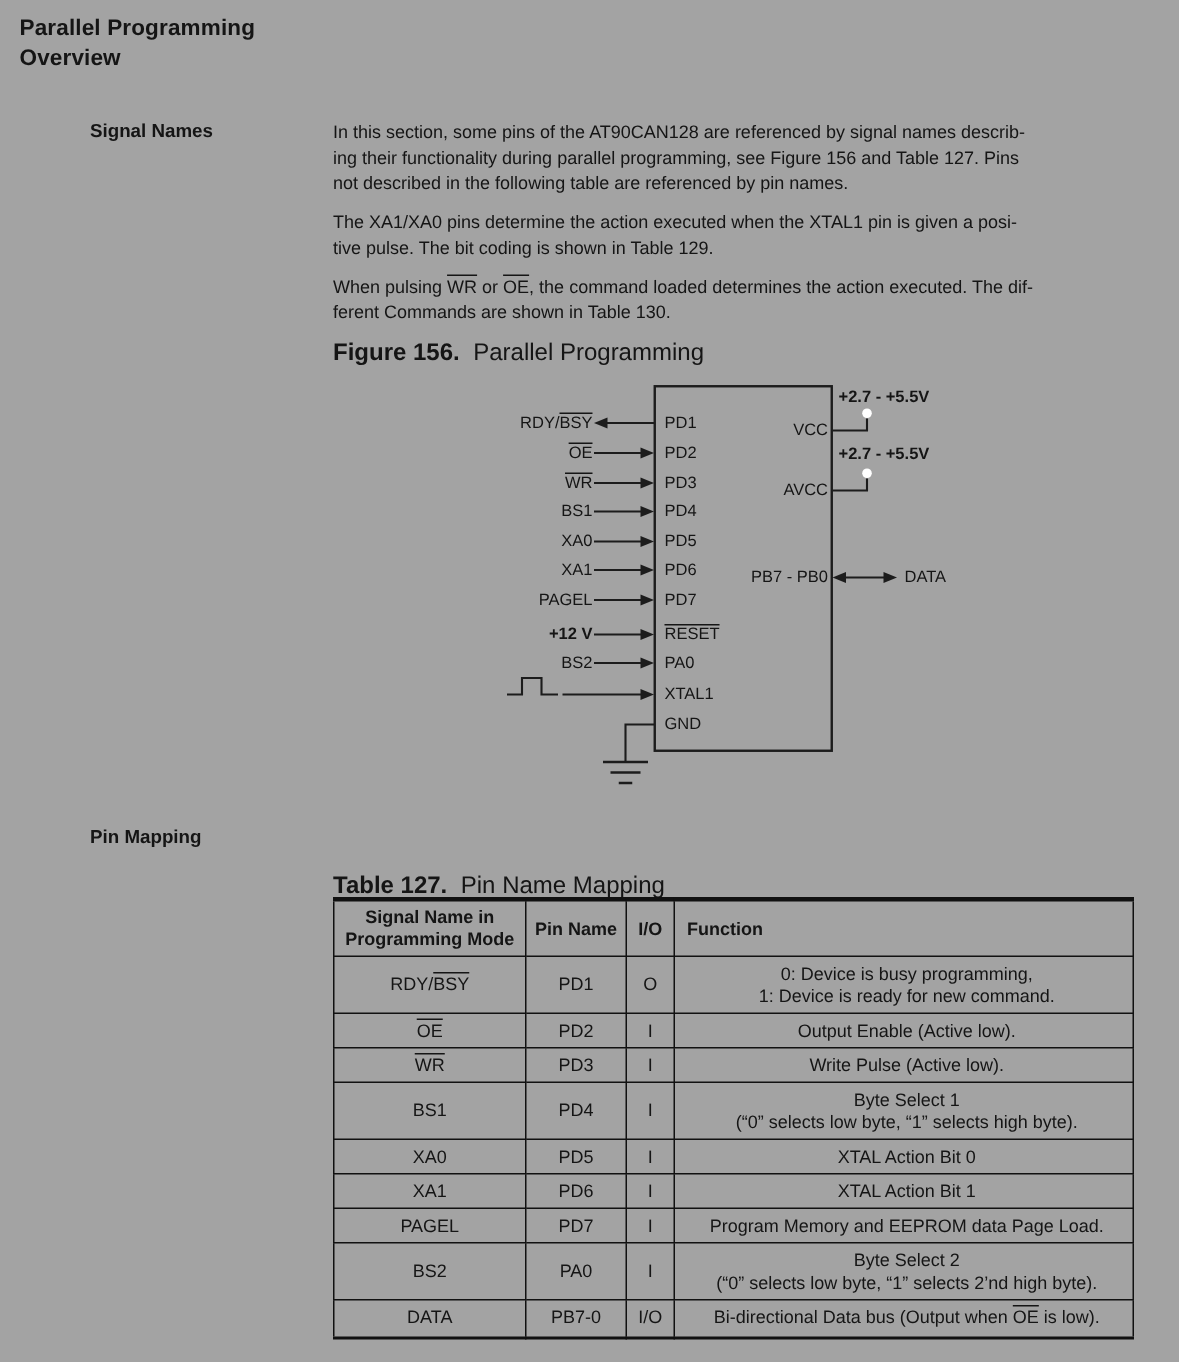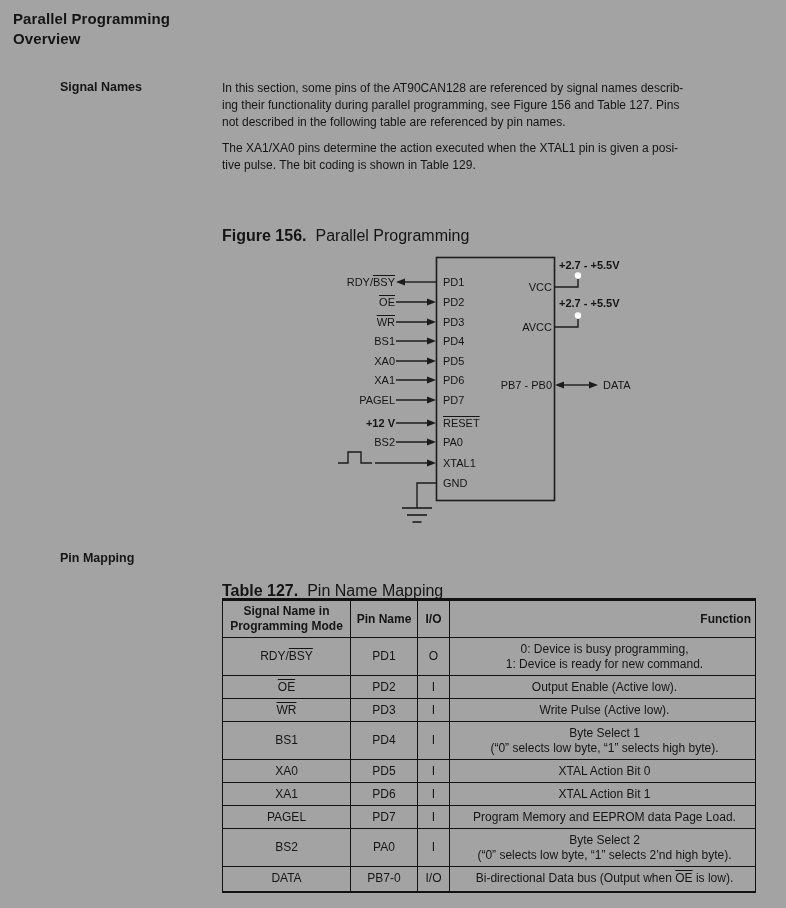--- a/index.html
+++ b/index.html
@@ -38,21 +38,21 @@
   .pin-table{
     left:222px; top:598px;
     border-collapse:collapse; table-layout:fixed; width:533px;
     border-top:3px solid #111; border-bottom:2.5px solid #111;
   }
   .pin-table th,.pin-table td{
     border:1.5px solid #111; font-size:12px; line-height:15px;
     vertical-align:middle; padding:3px 4px; color:#151515;
   }
   .pin-table th{font-weight:bold; text-align:center; white-space:pre-line;}
-  .pin-table th.h-fn{text-align:right; padding-left:8px;}
+  .pin-table th.h-fn{text-align:left; padding-left:8px;}
   .pin-table td.c-sig,.pin-table td.c-pin,.pin-table td.c-io{text-align:center;}
   .pin-table td.c-fn{text-align:center; padding-left:8px; white-space:pre-line;}
   .pin-table tr.rh1{height:23px;}
   .pin-table tr.rh2{height:38px;}
   .pin-table tr.rhh{height:37px;}
   .pin-table tr.rhl{height:25px;}
   .col-sig{width:128px;} .col-pin{width:67px;} .col-io{width:32px;} .col-fn{width:306px;}
 
   svg line, svg polyline, svg rect, svg path{stroke:#1c1c1c; fill:none;}
   svg polygon{fill:#1c1c1c; stroke:none;}
@@ -65,20 +65,22 @@
   <div class="abs doc-title pre">Parallel Programming
 Overview</div>
   <div class="abs side-head" style="top:80px;">Signal Names</div>
   <div class="abs side-head" style="top:551px;">Pin Mapping</div>
 
   <div class="abs para pre" style="top:80px;">In this section, some pins of the AT90CAN128 are referenced by signal names describ-
 ing their functionality during parallel programming, see Figure 156 and Table 127. Pins
 not described in the following table are referenced by pin names.</div>
   <div class="abs para pre" style="top:140px;">The XA1/XA0 pins determine the action executed when the XTAL1 pin is given a posi-
 tive pulse. The bit coding is shown in Table 129.</div>
+  <div class="abs para pre" style="top:183px;"><span>When pulsing </span><span class="ov">WR</span><span> or </span><span class="ov">OE</span><span>, the command loaded determines the action executed. The dif-
+ferent Commands are shown in Table 130.</span></div>
 
   <div class="abs caption" style="top:227px;">
     <span class="cap-label">Figure 156.</span><span class="cap-text">Parallel Programming</span>
   </div>
 
   <div class="abs figure">
     <svg width="340" height="290" viewBox="0 0 340 290">
 
       <rect x="136.5" y="12.5" width="118" height="243" stroke-width="1.6"></rect>
 

